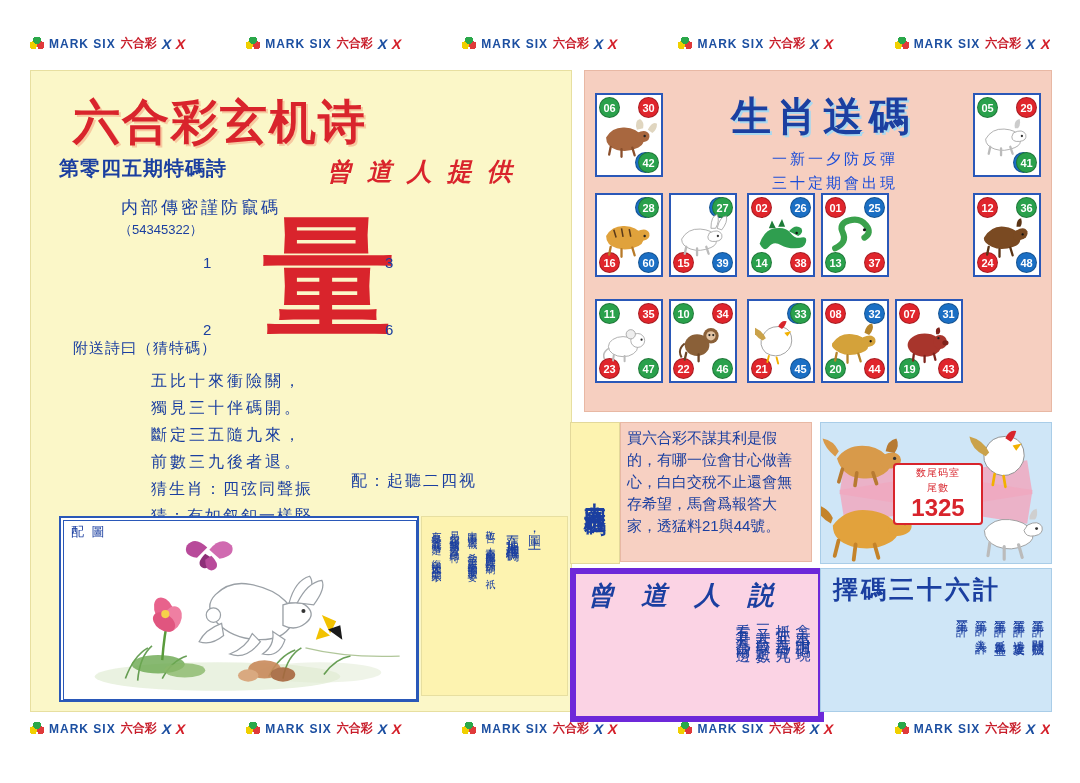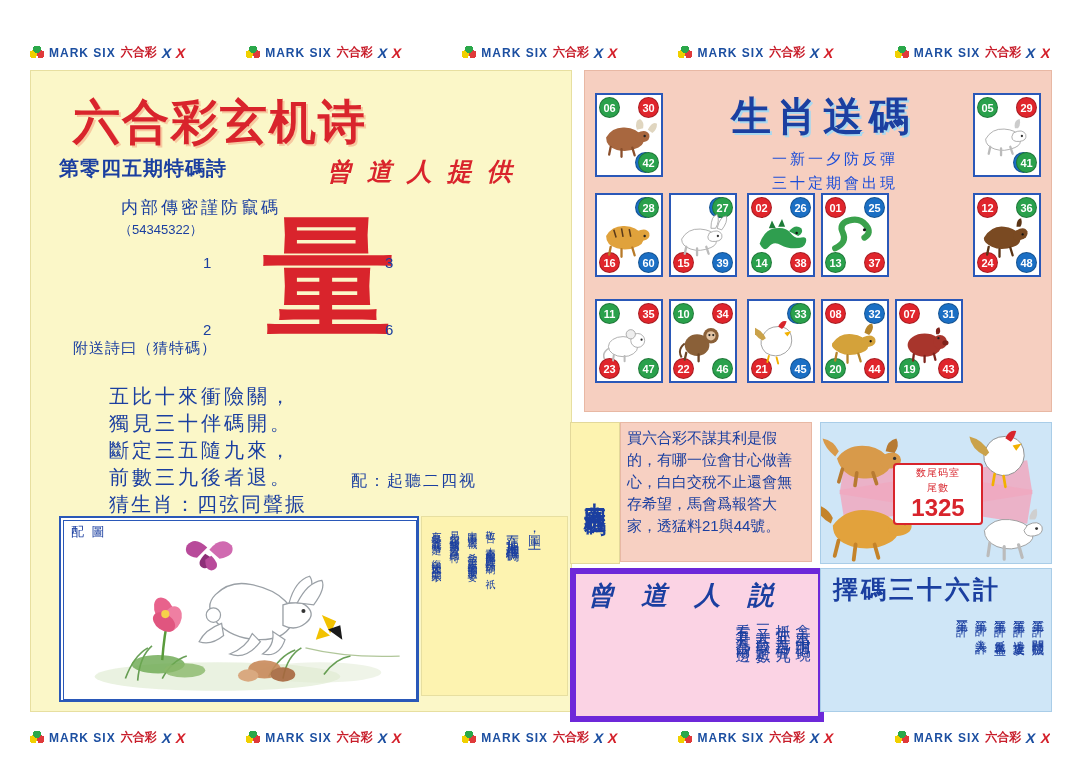--- a/index.html
+++ b/index.html
@@ -22,21 +22,21 @@
     background: #ffffff;
   }
 
   
   .marquee {
     position: absolute;
     left: 30px;
     width: 1020px;
     height: 26px;
     display: flex;
-    align-items: flex-end;
+    align-items: flex-start;
     justify-content: space-between;
     overflow: hidden;
   }
   .marquee.top { top: 35px; }
   .marquee.bottom { top: 720px; }
   .mk-unit {
     display: flex;
     align-items: center;
     gap: 5px;
     white-space: nowrap;
@@ -147,25 +147,26 @@
   .poem-label {
     position: absolute;
     left: 42px;
     top: 268px;
     font-size: 15px;
     color: #1b3fa0;
     letter-spacing: 1px;
   }
   .poem {
     position: absolute;
-    top: 312px;
-    font-size: 20px;
+    top: 296px;
+    font-size: 16px;
     color: #1b3fa0;
     line-height: 27px;
     letter-spacing: 3px;
+    margin-left: 42px;
   }
   .poem.col-a { left: 78px; }
   .poem.col-b { left: 320px; }
   .poem .guess {
     letter-spacing: 2px;
   }
   .poem-pair {
     position: absolute;
     left: 320px;
     top: 400px;

